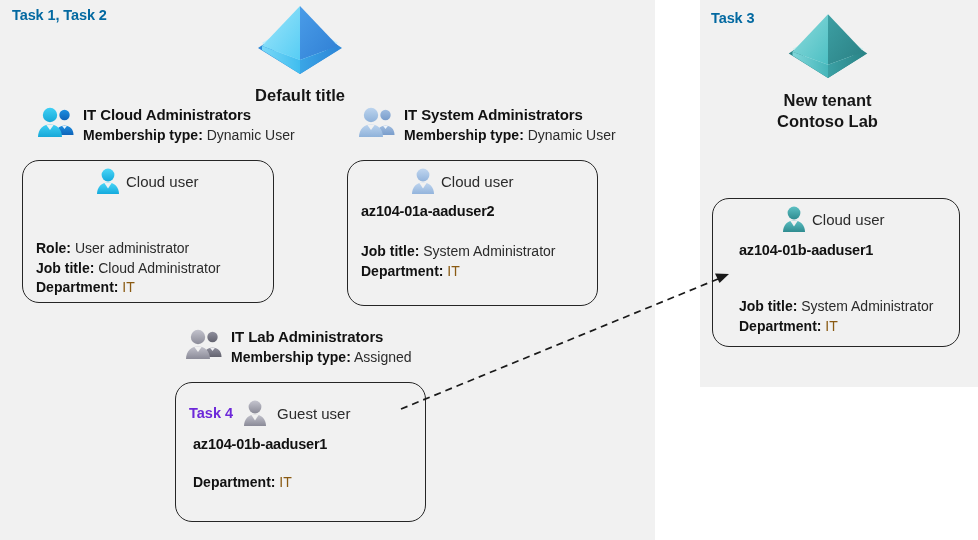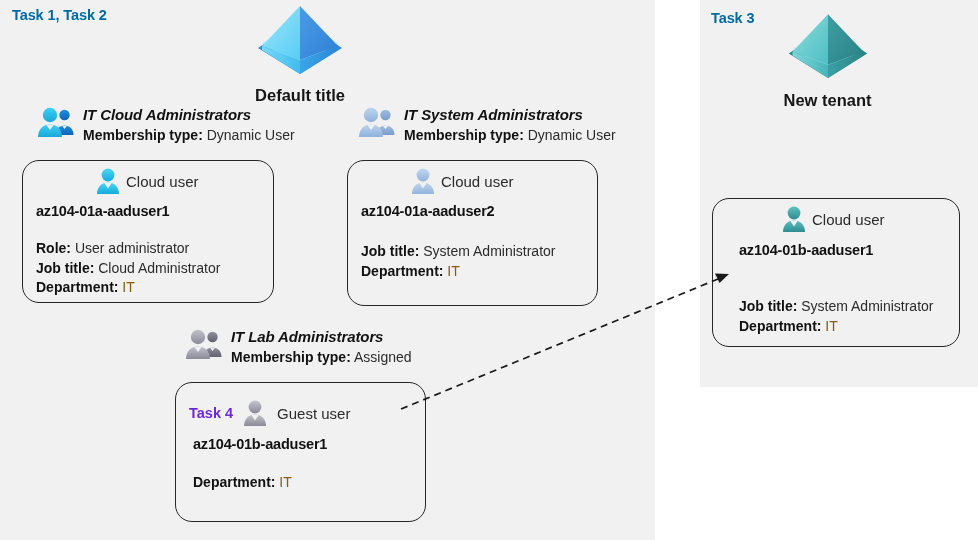--- a/index.html
+++ b/index.html
@@ -67,21 +67,21 @@
     white-space:nowrap;
   }
   .card-props b{color:#111;font-weight:bold;}
   .dept-val{color:#8a5a12;}
 
   
   .group{position:absolute;display:flex;align-items:flex-start;gap:7px;}
   .group-text{padding-top:1px;}
   .group-name{
     font-weight:bold;font-size:15px;color:#111;
-    white-space:nowrap;line-height:20px;letter-spacing:-0.1px;font-style:italic;
+    white-space:nowrap;line-height:20px;letter-spacing:-0.1px;
   }
   .group-member{
     font-size:14px;color:#2b2b2b;white-space:nowrap;line-height:20px;
   }
   .group-member b{color:#111;font-weight:bold;}
 
   
   #connector{position:absolute;left:0;top:0;width:978px;height:540px;
              pointer-events:none;}
 </style>
@@ -152,20 +152,21 @@
       </defs>
       <polygon points="46,70 4,44 10,40 46,62 82,40 88,44" fill="#2c8588"></polygon>
       <polygon points="46,62 8,39 46,16 84,39" fill="#cdefef" opacity="0.95"></polygon>
       <polygon points="46,2 8,42 46,56" fill="url(#tL)"></polygon>
       <polygon points="46,2 84,42 46,56" fill="url(#tR)"></polygon>
       <polygon points="46,56 8,42 8,46 46,70" fill="url(#tBL)"></polygon>
       <polygon points="46,56 84,42 84,46 46,70" fill="url(#tBR)"></polygon>
     </svg>
   </div>
   <div class="tenant-title" style="margin-top:2px;">New  tenant</div>
+  <div class="tenant-title">Contoso Lab</div>
 </div>
 
 <div class="group" style="left:36px;top:104px;">
   <span class="icon-wrap">
     <svg width="40" height="38" viewBox="0 0 40 38" xmlns="http://www.w3.org/2000/svg">
       <defs>
         <linearGradient id="g1a" x1="0" y1="0" x2="0" y2="1">
           <stop offset="0" stop-color="#3fd0f5"></stop>
             <stop offset="1" stop-color="#17a8d8"></stop>
         </linearGradient>
@@ -263,21 +264,20 @@
               <stop offset="1" stop-color="#14aadd"></stop>
           </linearGradient>
         </defs>
         <circle cx="13" cy="8" r="6.4" fill="url(#u1)"></circle>
         <path d="M2 27c0-7.2 4.9-11.6 11-11.6S24 19.8 24 27z" fill="url(#u1)"></path>
         <path d="M9.2 15.8L13 21.6l3.8-5.8z" fill="#f1f1f1"></path>
       </svg>
     </span>
     <span>Cloud user</span>
   </div>
-  <div class="card-user" style="left:13px;top:42px;">az104-01a-aaduser1</div>
   <div class="card-props" style="left:13px;top:78px;">
     <div>
       <b>Role:</b>
       <span>User administrator</span>
     </div>
     <div>
       <b>Job title:</b>
       <span>Cloud Administrator</span>
     </div>
     <div>

